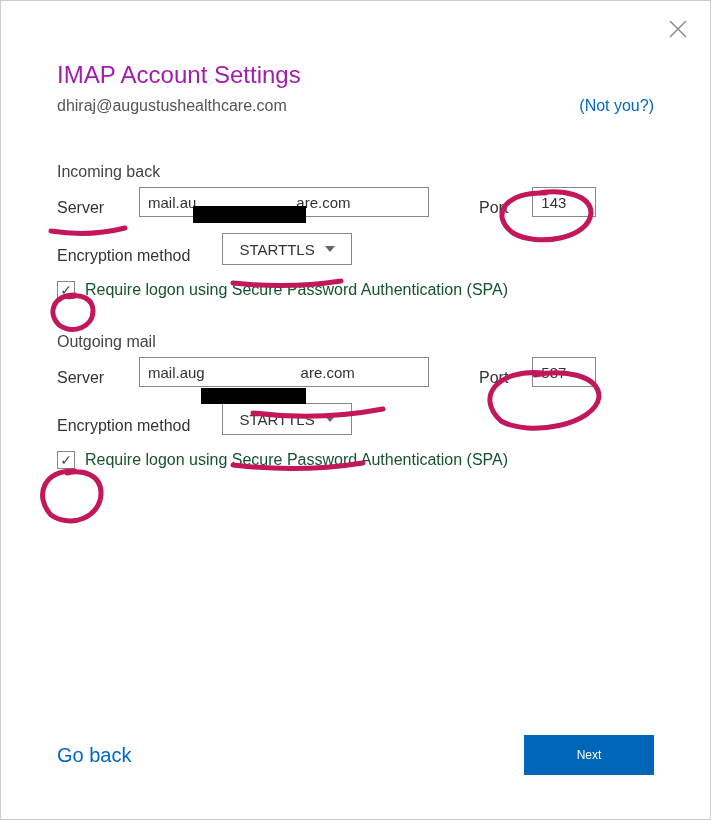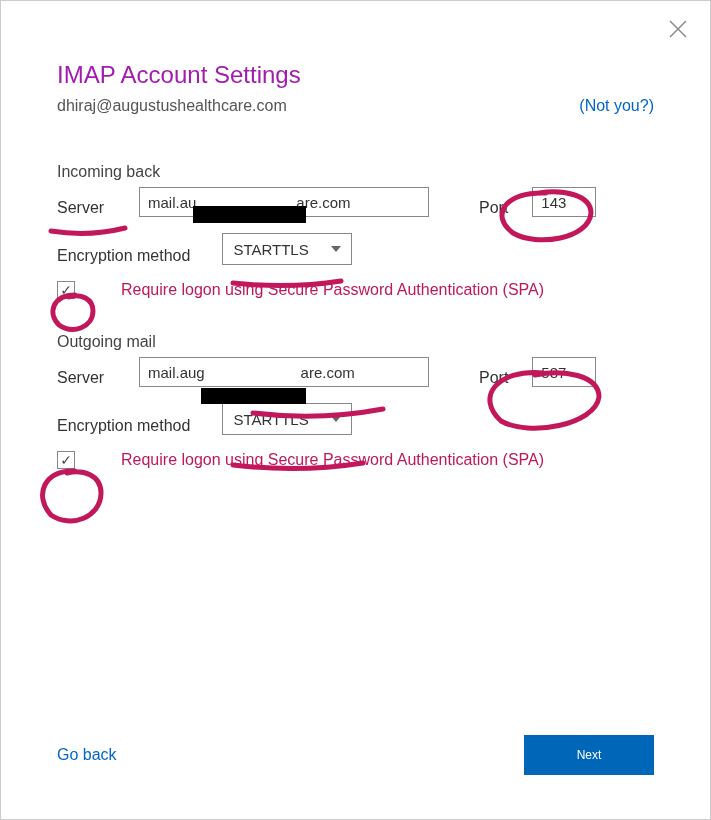--- a/index.html
+++ b/index.html
@@ -78,21 +78,21 @@
     .port-label { margin-left: 26px; }
     .field-label.server { width: 58px; }
     .field-label.enc { margin-right: 8px; }
     .select-box {
       border: 1px solid #888;
       height: 32px;
       width: 130px;
       display: flex;
       align-items: center;
       justify-content: space-between;
-      padding: 0 10px;
+      padding: 0 16px;
       font-size: 15px;
       color: #333;
       cursor: pointer;
       background: #fff;
     }
     .chev-down {
       width: 0; height: 0;
       border-left: 5px solid transparent;
       border-right: 5px solid transparent;
       border-top: 6px solid #666;
@@ -112,35 +112,34 @@
       cursor: pointer;
       background: #fff;
     }
     .checkbox-box .checkmark {
       color: #444;
       font-size: 14px;
       line-height: 1;
     }
     .checkbox-label {
       font-size: 16px;
-      color: #be185d;
-      margin-left: 36px;
+      color: #14532d;
     }
     .footer {
       position: absolute;
       bottom: 44px;
       left: 56px;
       right: 56px;
       display: flex;
       justify-content: space-between;
       align-items: center;
     }
     .go-back {
       color: #0066cc;
-      font-size: 16px;
+      font-size: 20px;
       cursor: pointer;
     }
     .next-btn {
       background: #0066b8;
       color: #fff;
       border: none;
       width: 130px;
       height: 40px;
       font-size: 12px;
       cursor: pointer;

